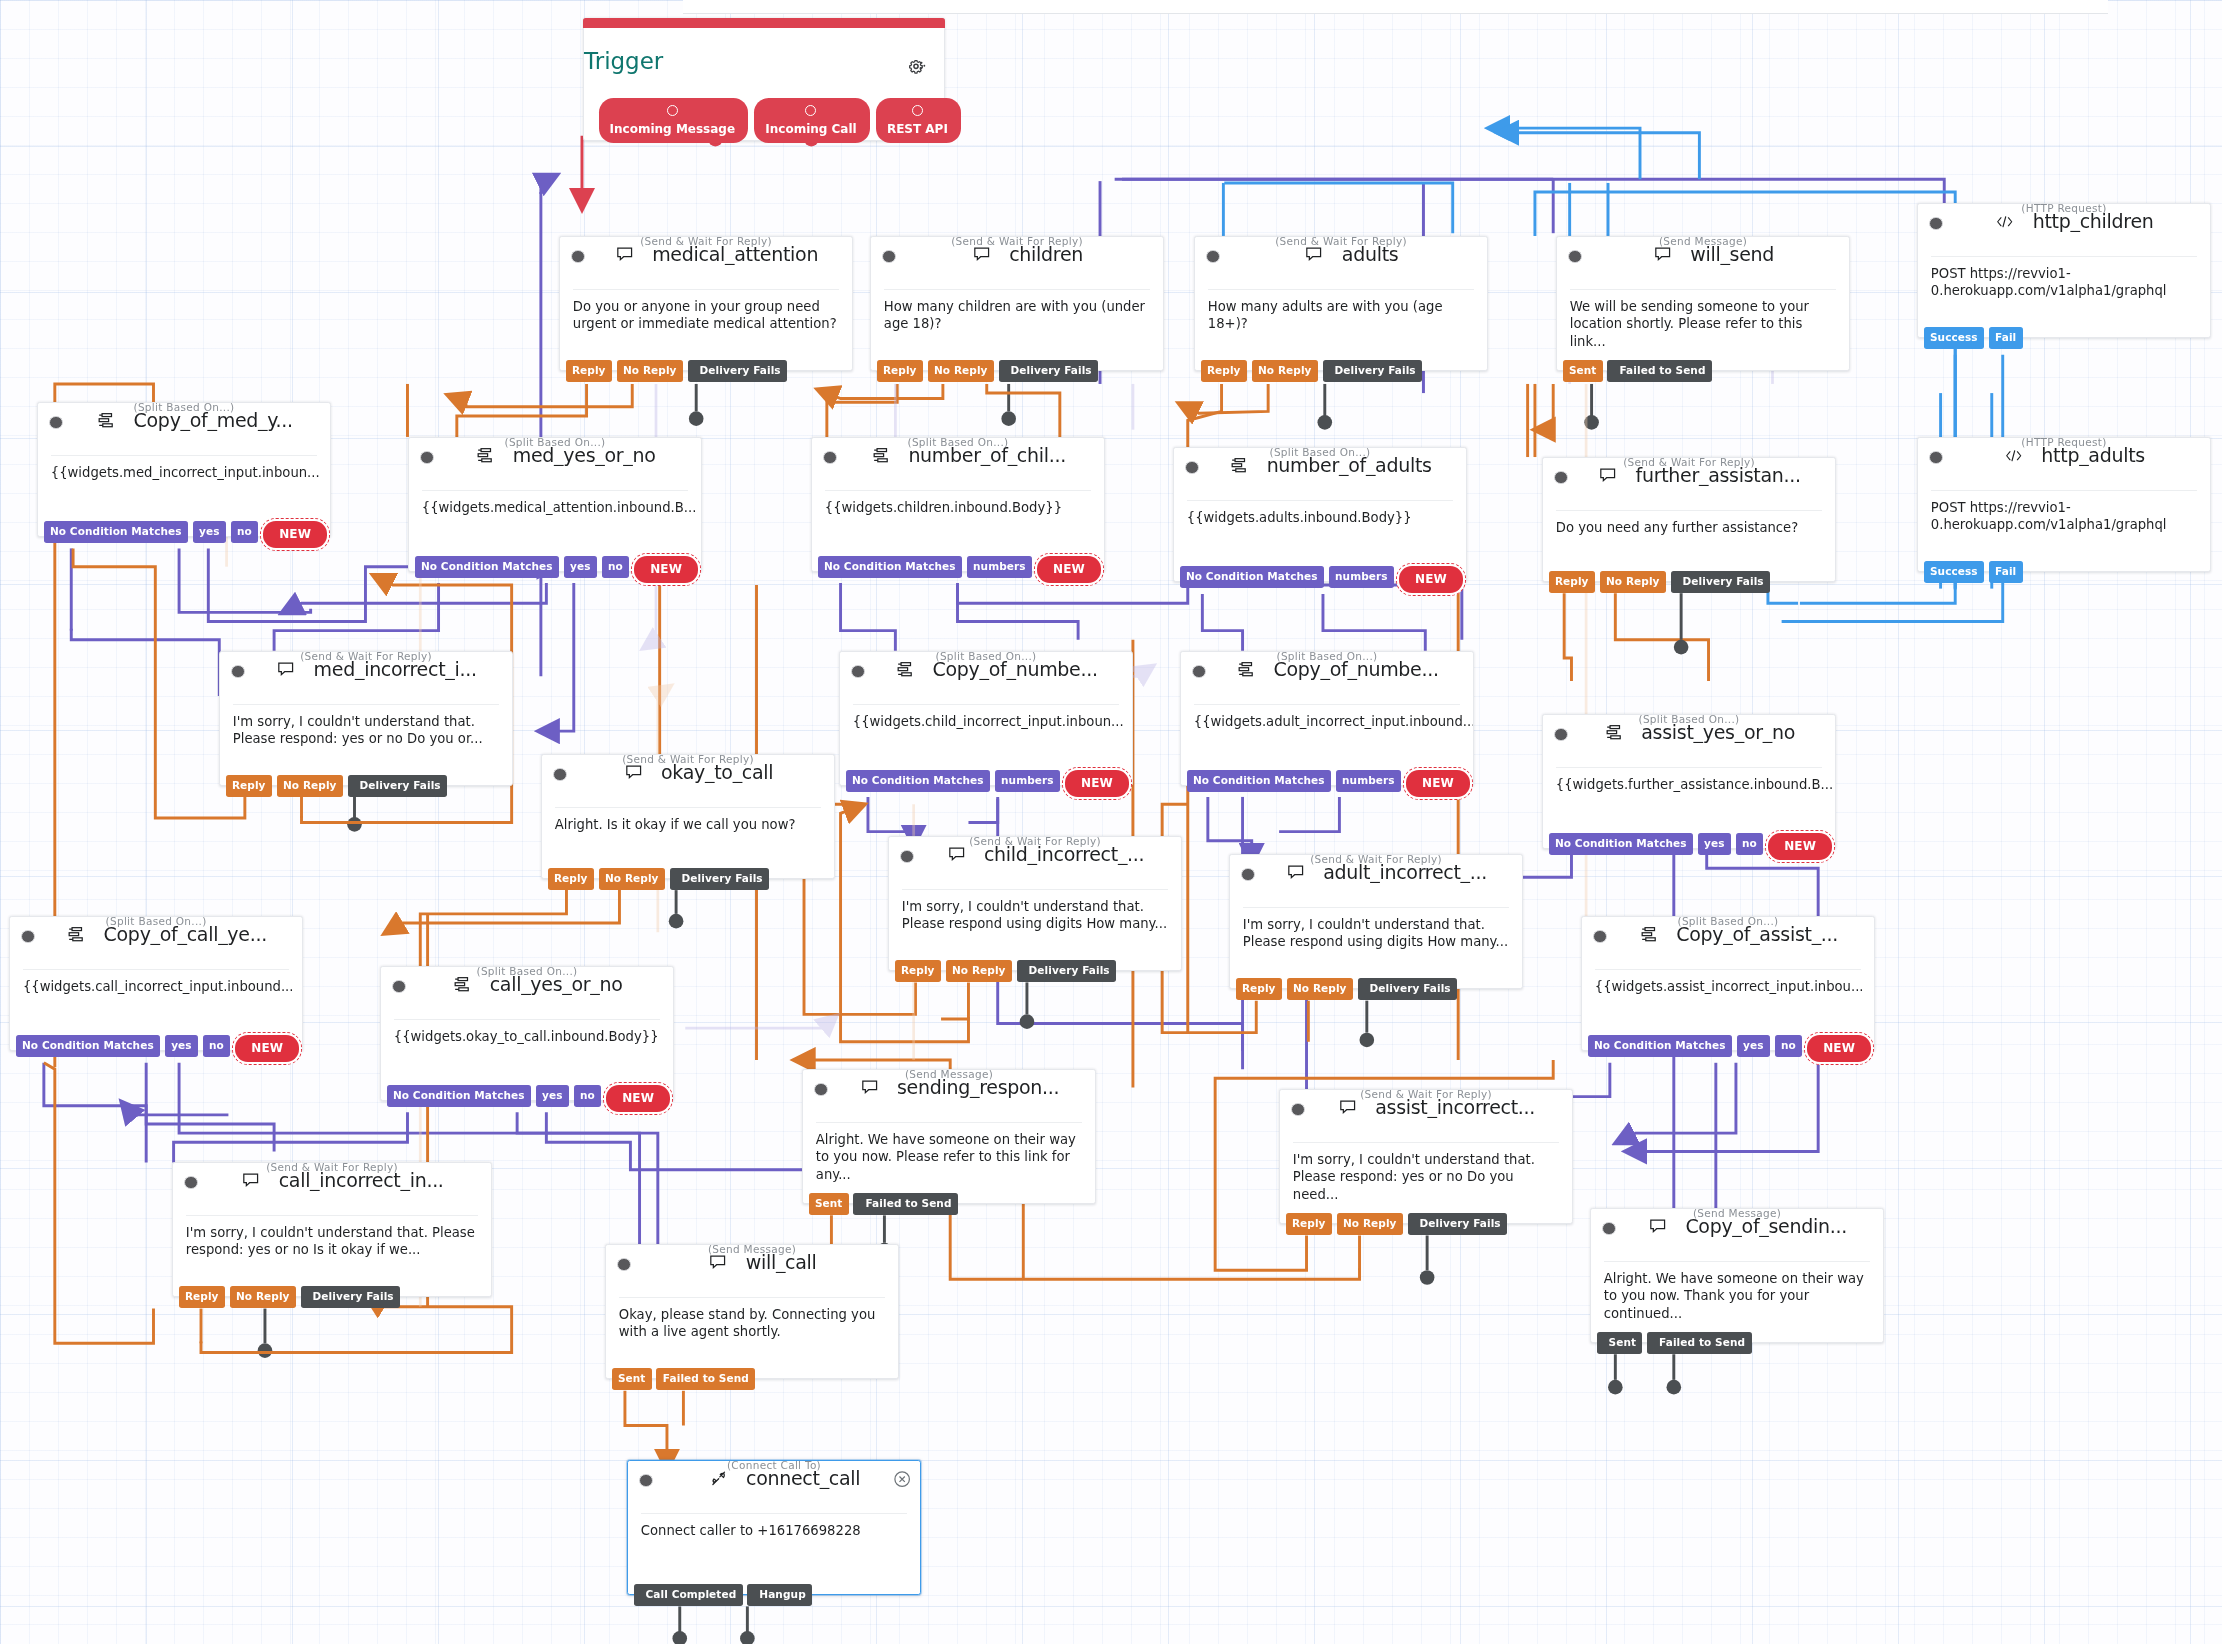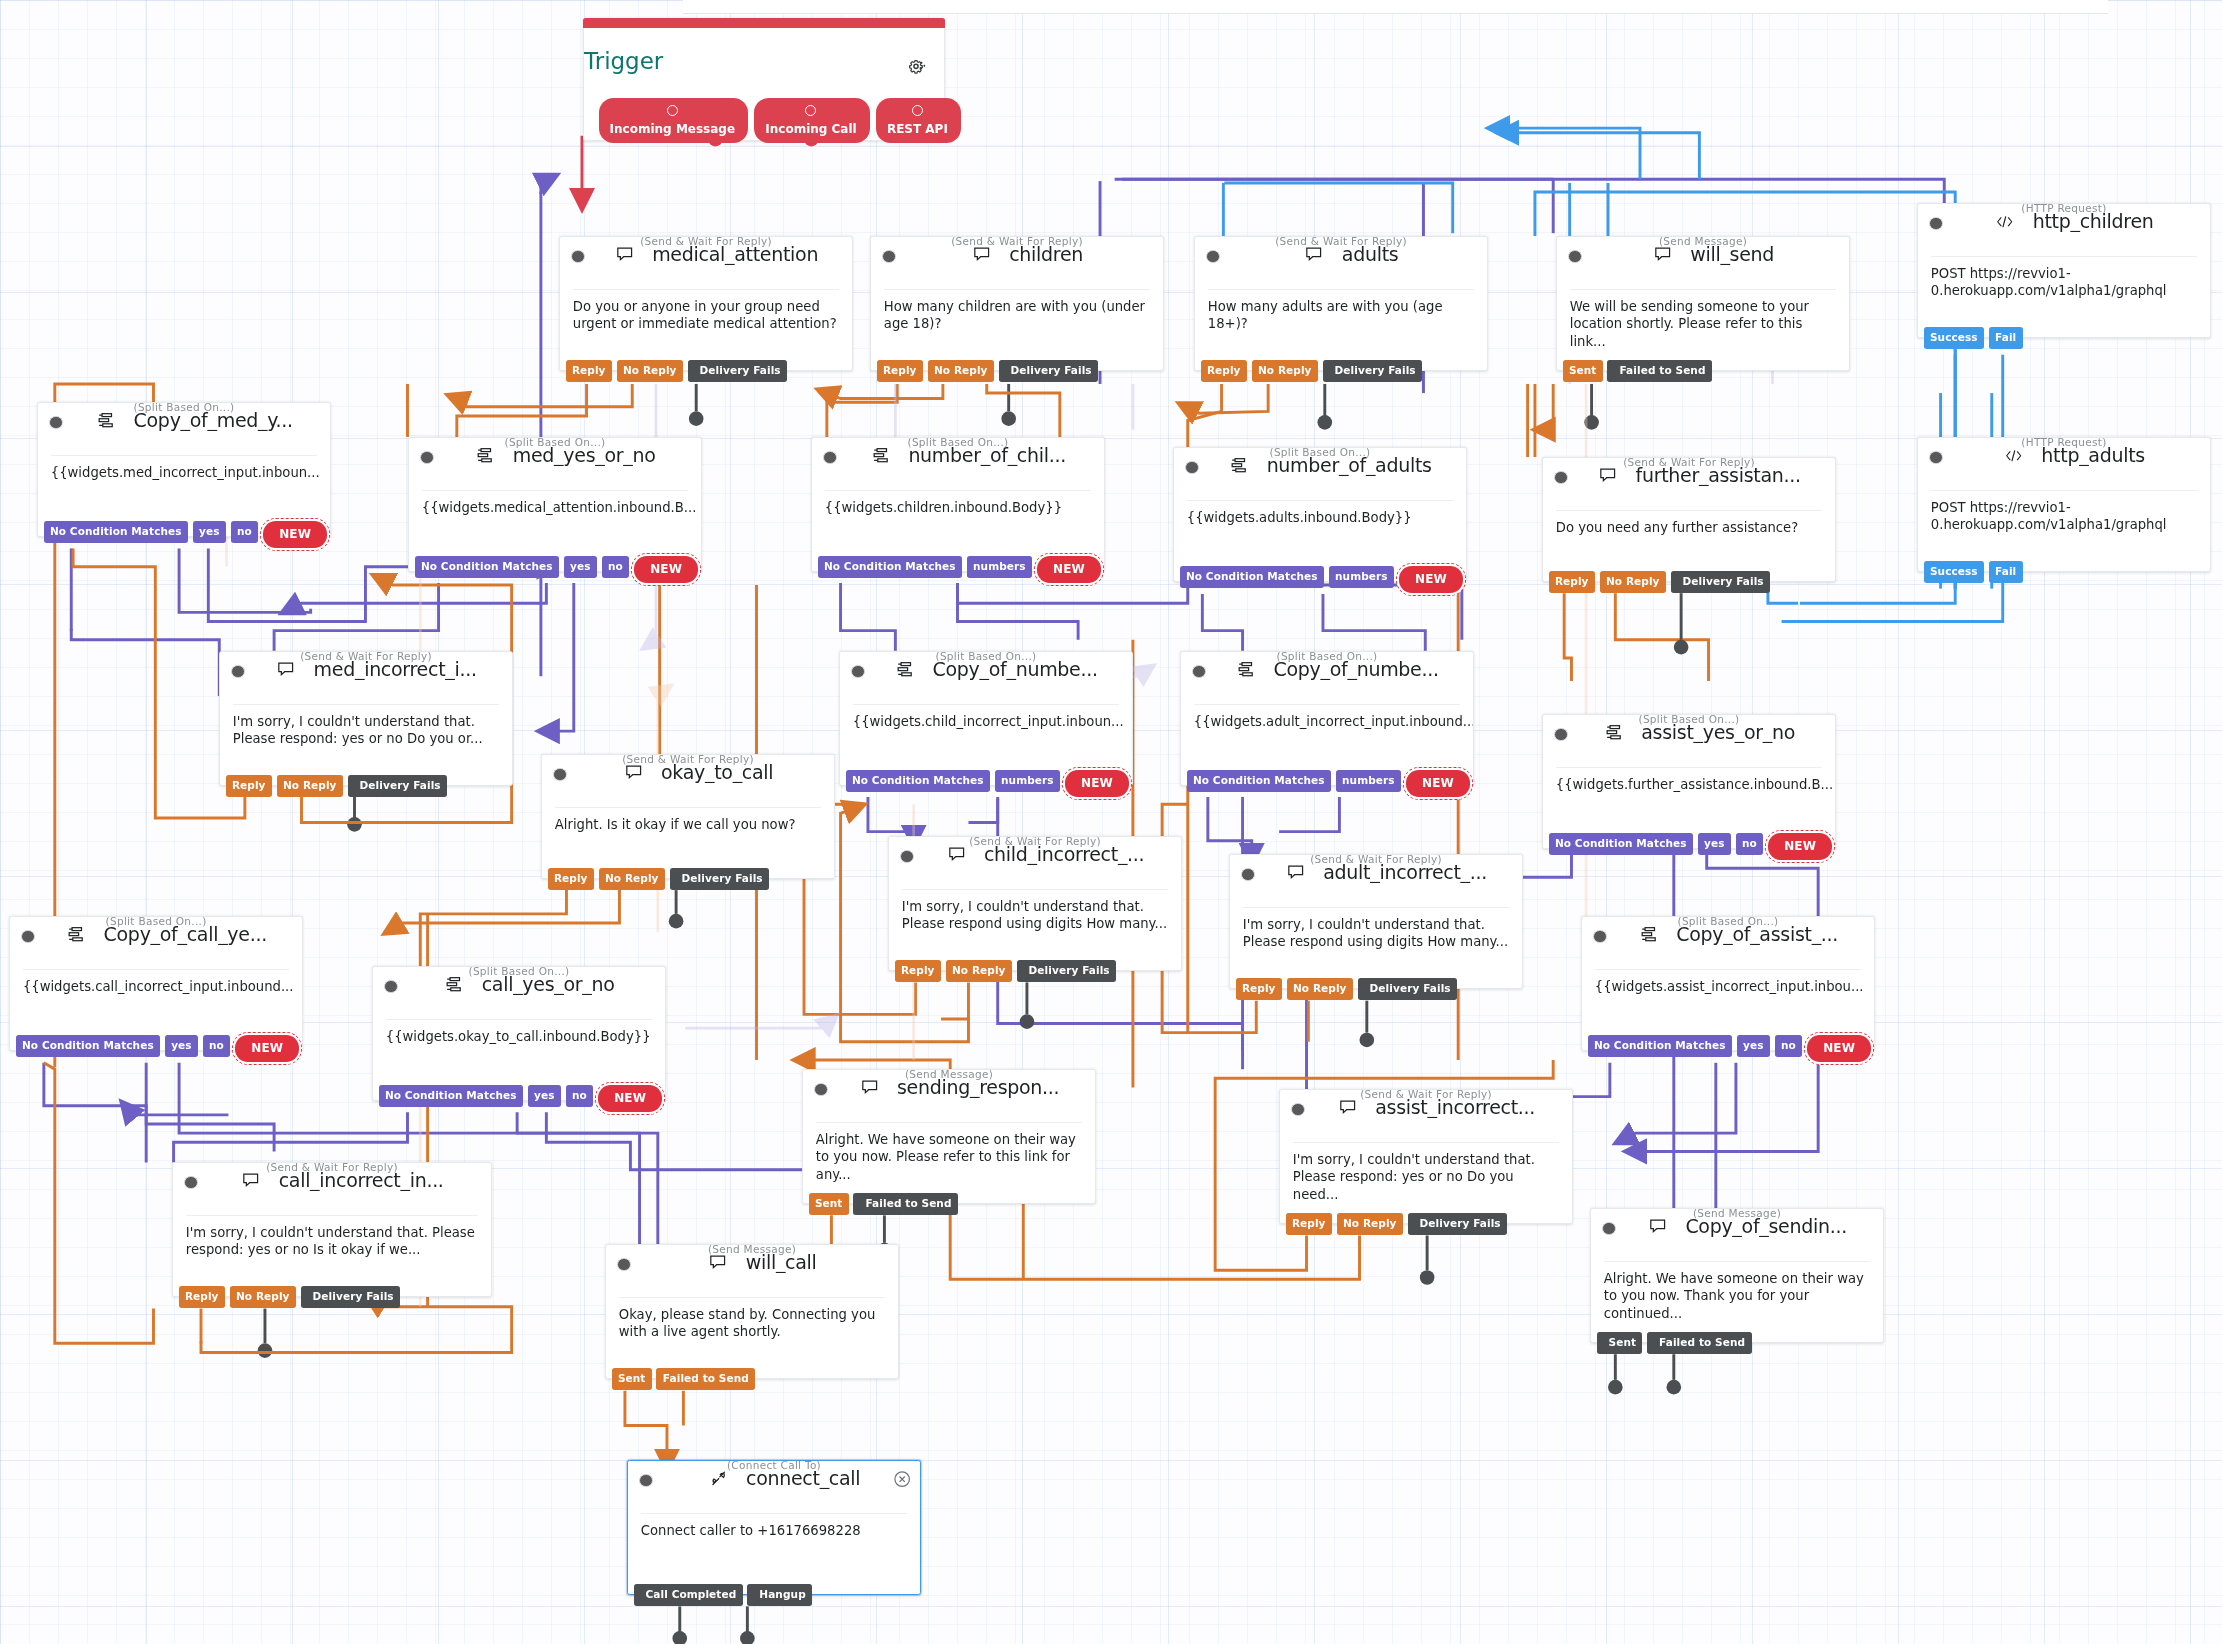--- a/index.html
+++ b/index.html
@@ -716,21 +716,21 @@
         </div>
         <div class="bodyline"></div>
         <div class="body">{{widgets.call_incorrect_input.inbound...</div>
         <div class="ports">
           <div class="port p-purple"><span>No Condition Matches</span></div>
           <div class="port p-purple"><span>yes</span></div>
           <div class="port p-purple"><span>no</span></div>
           <div class="port p-new"><span>NEW</span></div>
         </div>
       </div>
-      <div class="w" style="left: 372px; top: 966px; width: 294px; height: 135px;">
+      <div class="w" style="left: 380px; top: 966px; width: 294px; height: 135px;">
         <div class="hdr">
           <div class="dot"></div>
           <div class="ttl">
             <span class="ico">
               <svg viewBox="0 0 24 22" width="17.4" height="16.4" fill="none" stroke="#1f2123" stroke-width="1.7">
                 <rect x="7" y="2" width="13" height="4"></rect>
                 <rect x="3" y="9" width="13" height="4"></rect>
                 <rect x="8" y="16" width="13" height="4"></rect>
                 <path d="M3 4h4M3 18h5"></path>
               </svg>

